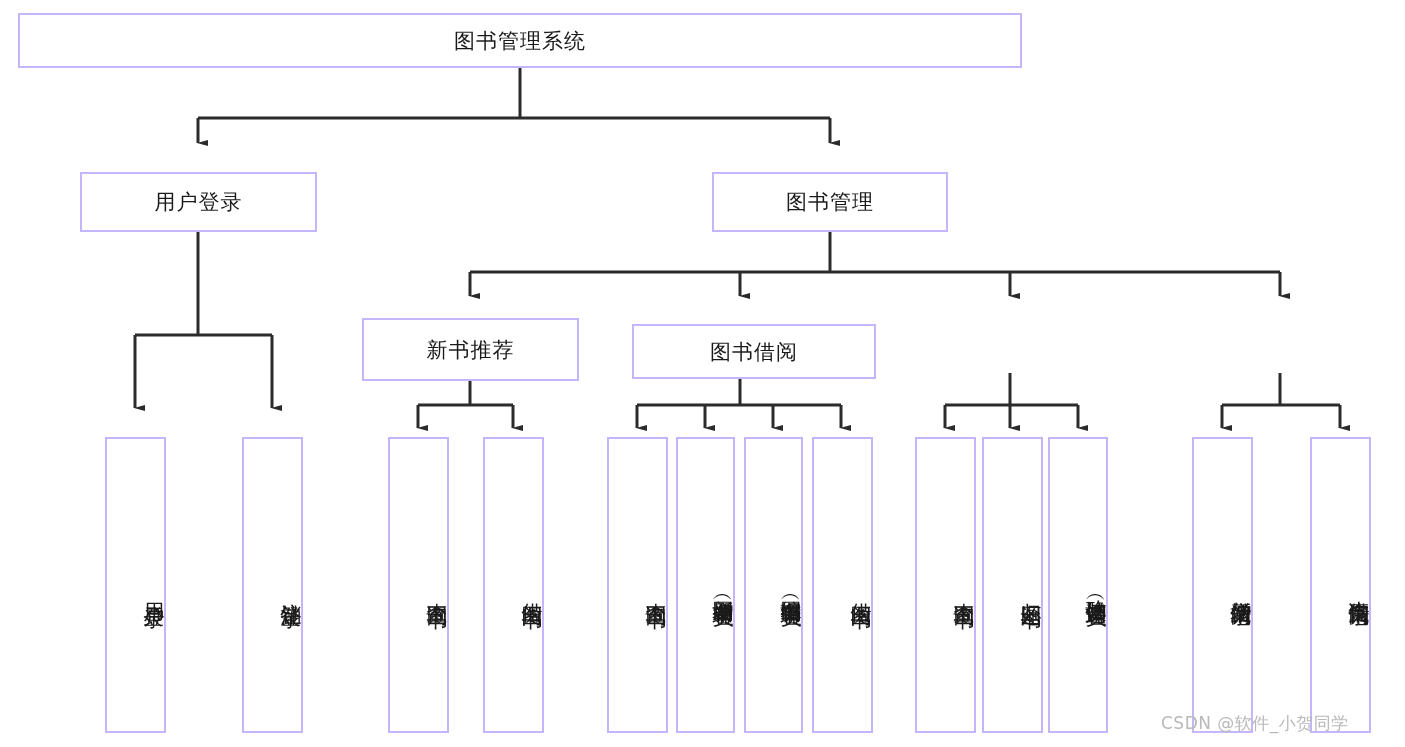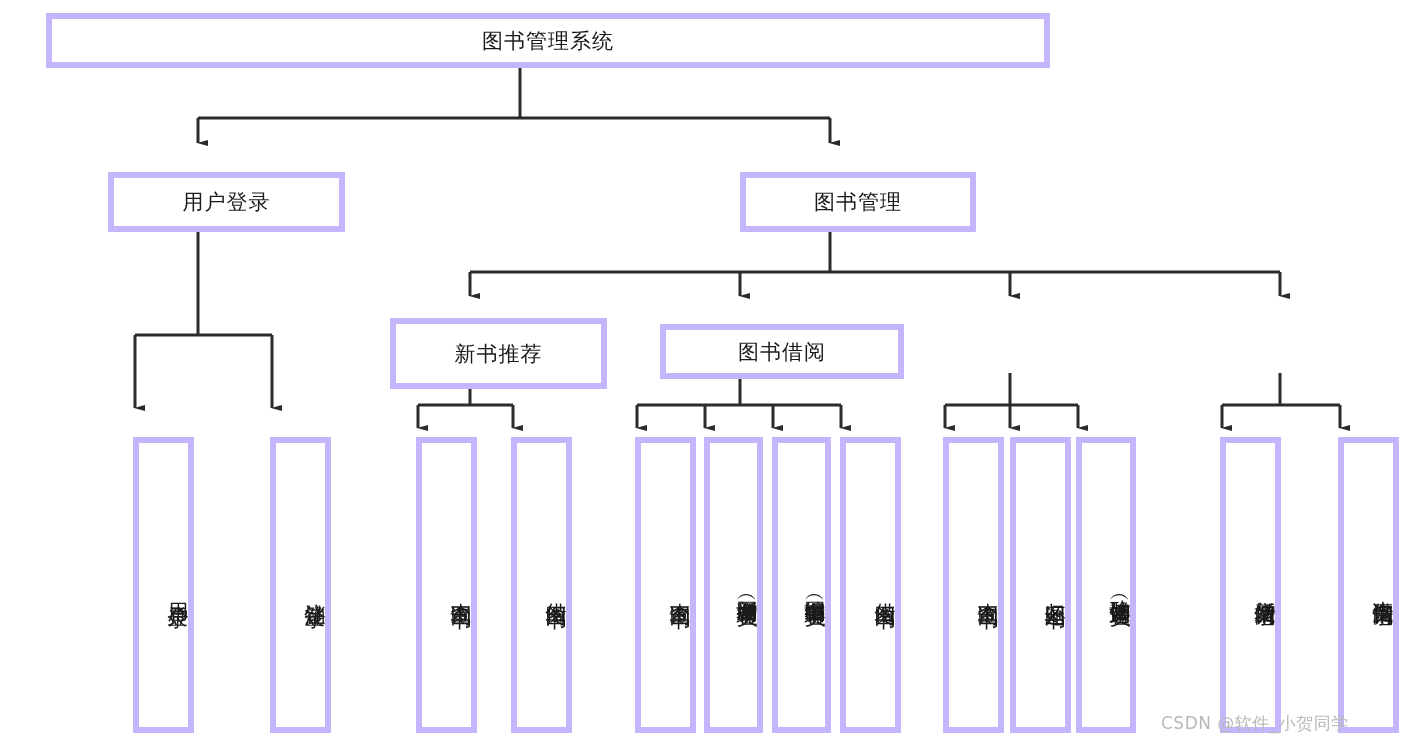--- a/index.html
+++ b/index.html
@@ -19,27 +19,26 @@
     position: absolute;
     left: 0;
     top: 0;
     width: 1405px;
     height: 747px;
     pointer-events: none;
   }
   .node {
     position: absolute;
     box-sizing: border-box;
-    border: 6px solid #c4b5fd;
+    border: 2px solid #c4b5fd;
     background: #ffffff;
     display: flex;
     align-items: center;
     justify-content: center;
     color: #1a1a1a;
-    margin-left: 28px;
   }
   .node.h {
     font-size: 21px;
     letter-spacing: 1px;
   }
   .node.v {
     writing-mode: vertical-rl;
     text-orientation: upright;
     font-size: 21px;
     letter-spacing: 2px;
@@ -127,21 +126,21 @@
     <span>图书管理系统</span>
   </div>
 
   <div class="node h" style="left:80px; top:172px; width:237px; height:60px;">
     <span>用户登录</span>
   </div>
   <div class="node h" style="left:712px; top:172px; width:236px; height:60px;">
     <span>图书管理</span>
   </div>
 
-  <div class="node h" style="left:362px; top:318px; width:217px; height:71px;">
+  <div class="node h" style="left:362px; top:318px; width:217px; height:63px;">
     <span>新书推荐</span>
   </div>
   <div class="node h" style="left:632px; top:324px; width:244px; height:55px;">
     <span>图书借阅</span>
   </div>
 
   <div class="node v" style="left:105px; top:437px; width:61px; height:296px;">
     <span class="vtext">用户登录</span>
   </div>
   <div class="node v" style="left:242px; top:437px; width:61px; height:296px;">

